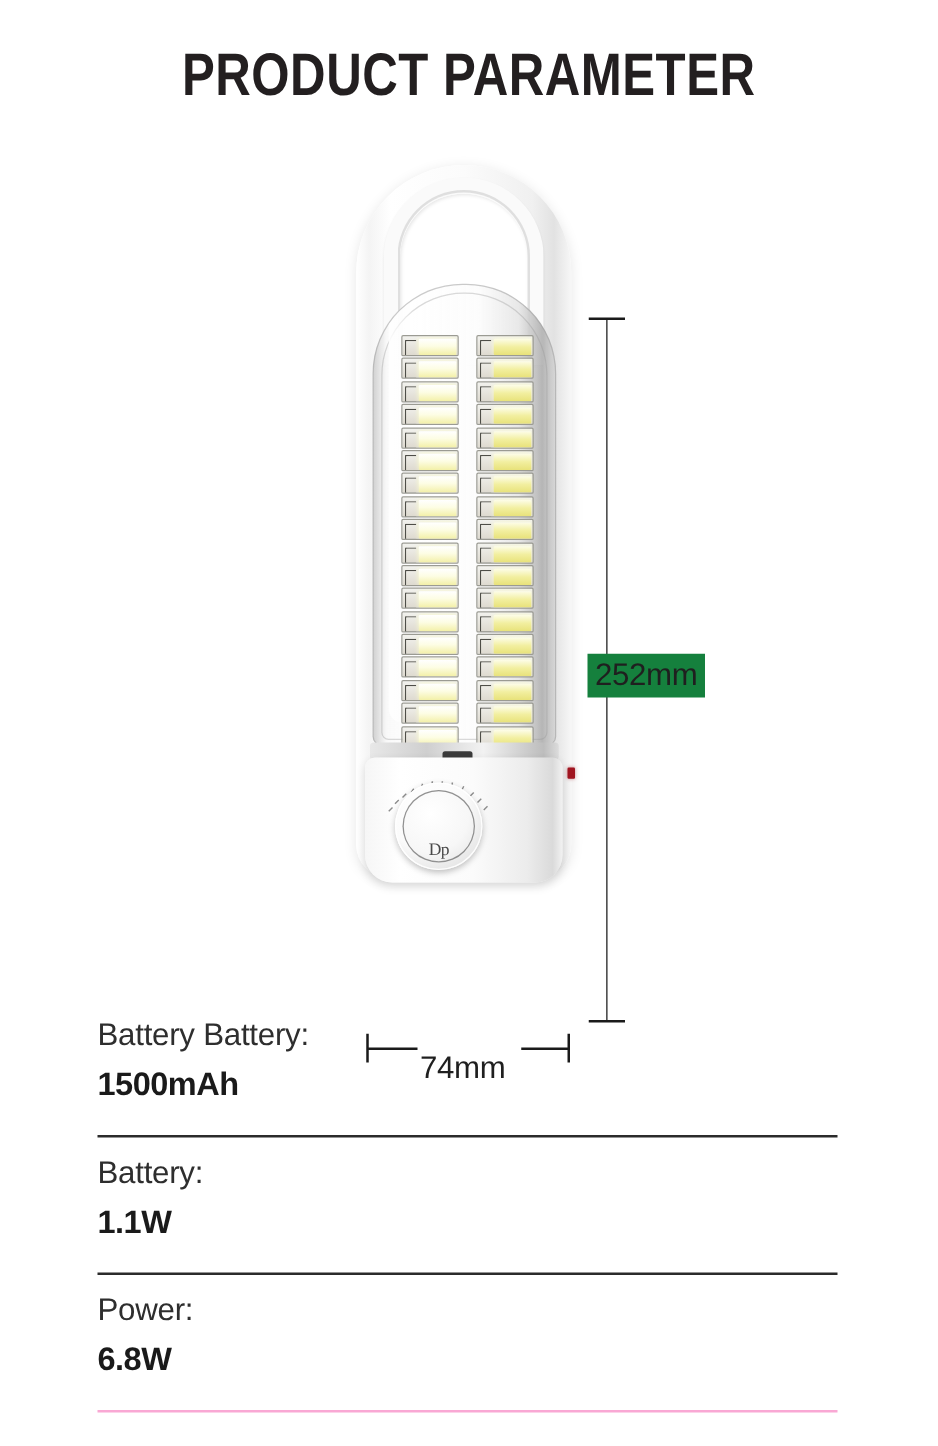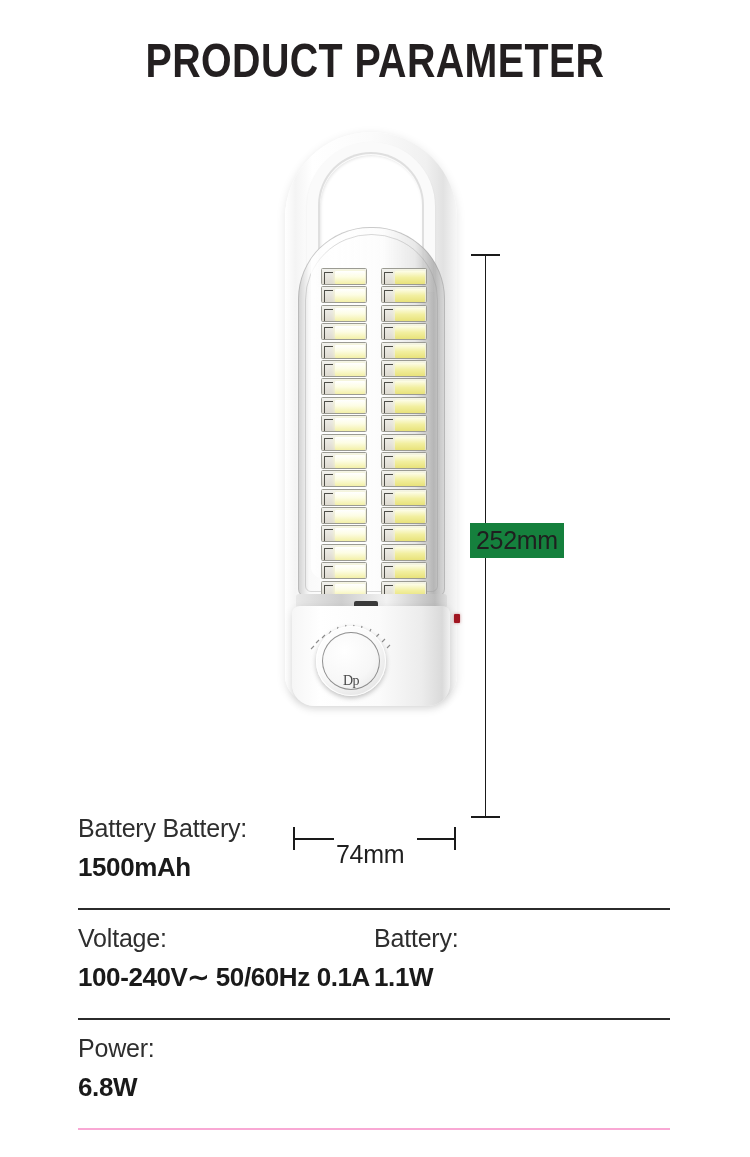--- a/index.html
+++ b/index.html
@@ -478,24 +478,20 @@
   <div class="spec-table">
 
     <div class="spec-row">
       <div class="spec-cell col-right">
         <div class="spec-label">Battery Battery:</div>
         <div class="spec-value">1500mAh</div>
       </div>
     </div>
 
     <div class="spec-row">
-      <div class="spec-cell col-left">
-        <div class="spec-label">Voltage:</div>
-        <div class="spec-value">100-240V∼ 50/60Hz 0.1A</div>
-      </div>
       <div class="spec-cell col-right">
         <div class="spec-label">Battery:</div>
         <div class="spec-value">1.1W</div>
       </div>
     </div>
 
     <div class="spec-row">
       <div class="spec-cell col-left">
         <div class="spec-label">Power:</div>
         <div class="spec-value">6.8W</div>

